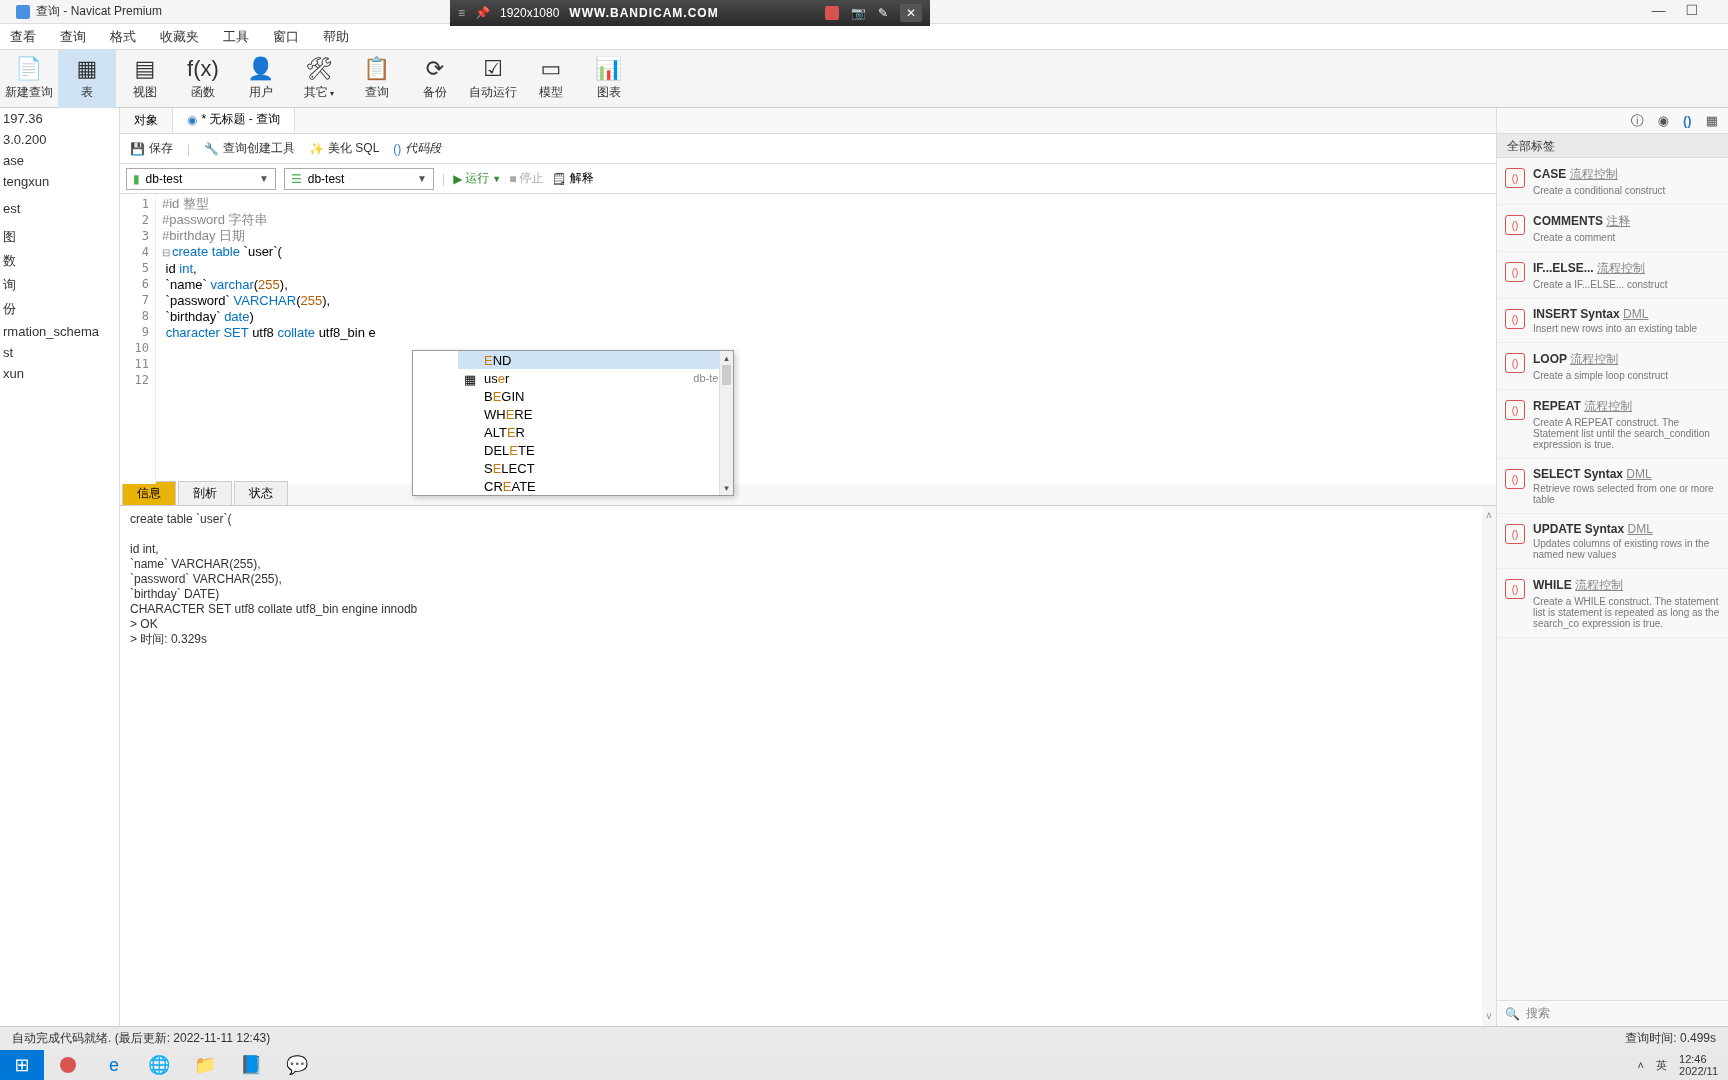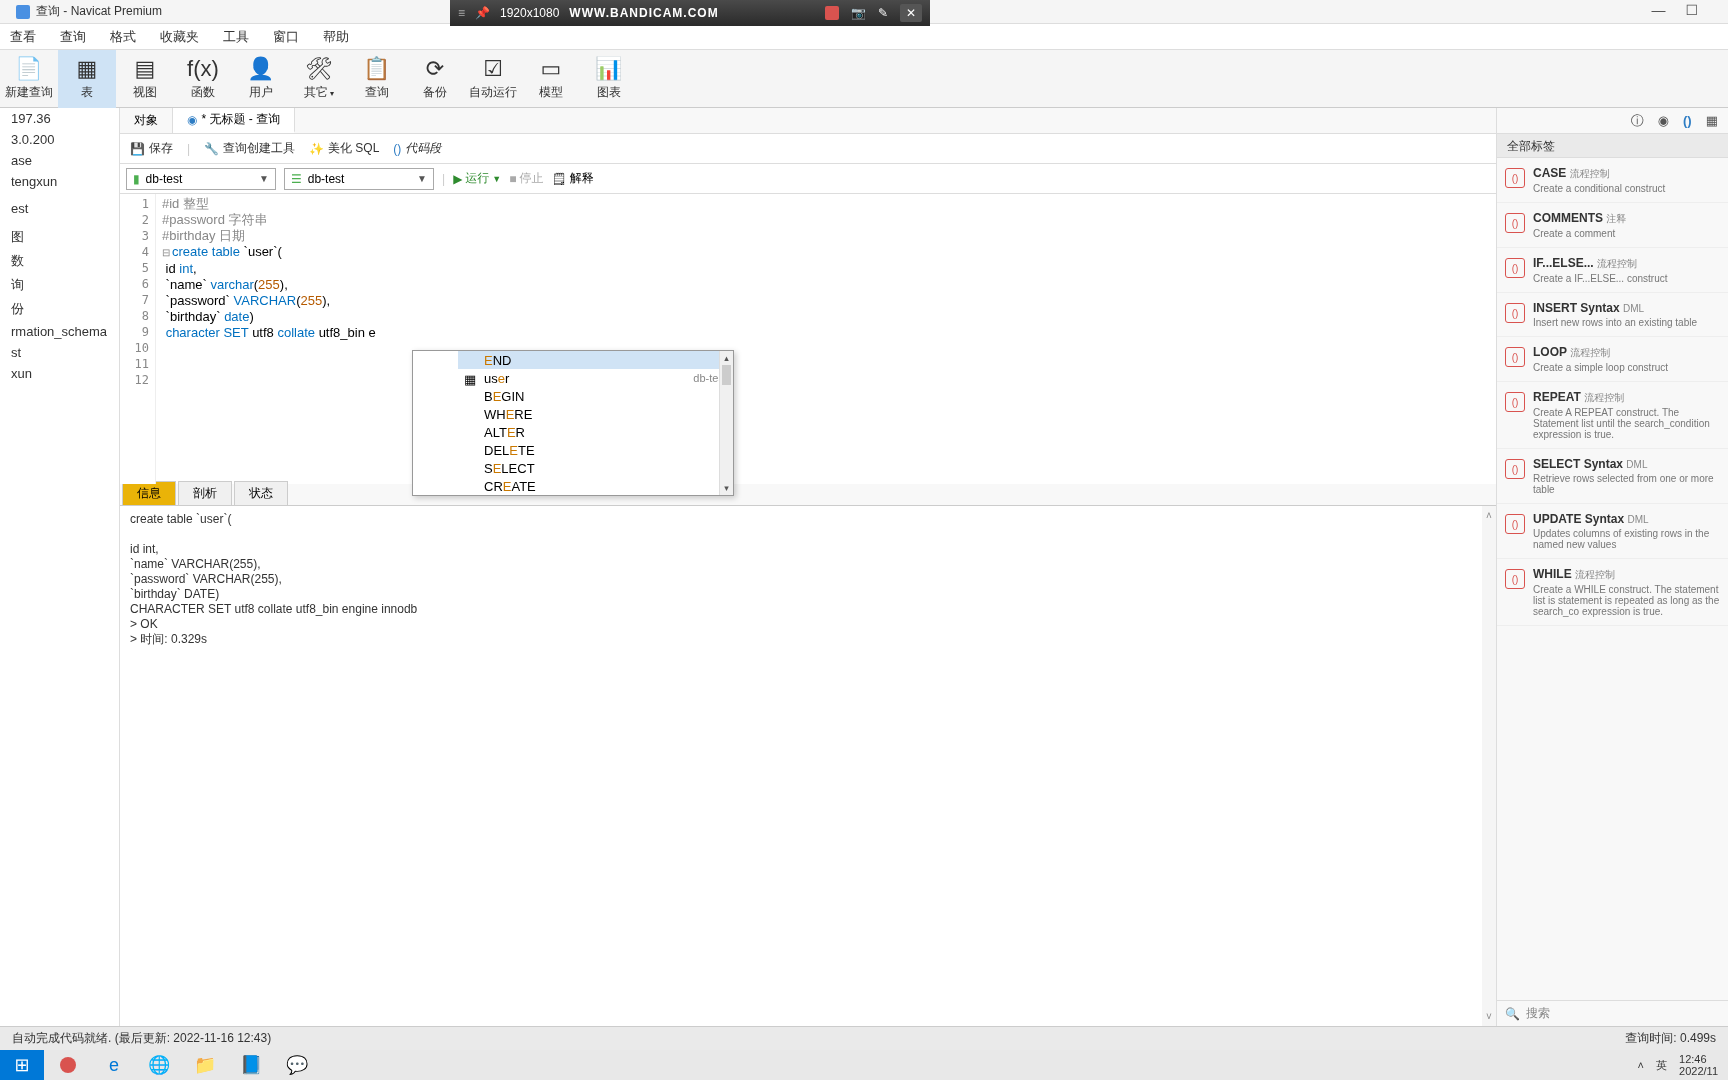--- a/index.html
+++ b/index.html
@@ -24,21 +24,21 @@
 
 .toolbar { height: 58px; background: #f5f5f5; display: flex; align-items: center; border-bottom: 1px solid #ccc; }
 .tb-item { display: flex; flex-direction: column; align-items: center; justify-content: center; width: 58px; height: 58px; font-size: 12px; color: #333; cursor: pointer; }
 .tb-item.active { background: #cfe3f5; }
 .tb-item .tb-ico { font-size: 22px; margin-bottom: 2px; }
 .tb-drop { font-size: 8px; margin-left: 2px; }
 
 .main { display: flex; height: calc(100% - 108px - 24px - 30px); }
 
 .sidebar { width: 120px; background: #fff; border-right: 1px solid #ddd; font-size: 13px; color: #333; }
-.sidebar div { padding: 3px 11px; white-space: nowrap; overflow: hidden; }
+.sidebar div { padding: 3px 3px; white-space: nowrap; overflow: hidden; }
 
 .center { flex: 1; display: flex; flex-direction: column; background: #fff; }
 
 .tabs { height: 26px; background: #f8f8f8; display: flex; align-items: center; border-bottom: 1px solid #ddd; font-size: 12px; }
 .tab { padding: 4px 14px; border-right: 1px solid #ddd; height: 100%; display: flex; align-items: center; gap: 4px; cursor: pointer; }
 .tab.active { background: #fff; border-bottom: 2px solid #fff; }
 
 .subtoolbar { height: 30px; display: flex; align-items: center; gap: 14px; padding: 0 10px; font-size: 12px; color: #333; border-bottom: 1px solid #ddd; }
 .subtoolbar .sb-item { display: flex; align-items: center; gap: 4px; cursor: pointer; }
 .sb-blue { color: #2e7dc4; }
@@ -80,21 +80,21 @@
 .out-scroll { position: absolute; right: 0; top: 0; width: 14px; height: 100%; display: flex; flex-direction: column; align-items: center; background: #f5f5f5; }
 
 .right-panel { width: 232px; background: #f8f8f8; border-left: 1px solid #ddd; display: flex; flex-direction: column; }
 .rp-ico-row { height: 26px; display: flex; justify-content: flex-end; align-items: center; gap: 14px; padding: 0 10px; font-size: 13px; color: #555; border-bottom: 1px solid #ddd; }
 .rp-header { height: 24px; background: #eaeaea; padding: 4px 10px; font-size: 12px; color: #333; border-bottom: 1px solid #ddd; }
 .rp-list { flex: 1; overflow: hidden; }
 .rp-item { display: flex; padding: 8px 8px; border-bottom: 1px solid #eee; gap: 8px; }
 .rp-item .rp-ico { width: 20px; height: 20px; border: 1px solid #d9534f; color: #d9534f; font-size: 10px; display: flex; align-items: center; justify-content: center; border-radius: 3px; flex-shrink: 0; margin-top: 2px; }
 .rp-item .rp-txt { font-size: 11px; color: #333; }
 .rp-item .rp-title { font-size: 12px; font-weight: bold; }
-.rp-item .rp-cat { font-size: 10px; color: #888; font-weight: normal; }
+.rp-item .rp-cat { font-size: 12px; color: #888; font-weight: normal; text-decoration: underline; }
 .rp-item .rp-desc { font-size: 10px; color: #777; margin-top: 2px; }
 .rp-search { height: 26px; border-top: 1px solid #ddd; display: flex; align-items: center; padding: 0 8px; font-size: 12px; color: #888; gap: 6px; }
 
 .status-bar { position: absolute; bottom: 30px; left: 0; right: 0; height: 24px; background: #eaeaea; border-top: 1px solid #ccc; display: flex; align-items: center; justify-content: space-between; padding: 0 12px; font-size: 12px; color: #333; }
 
 .taskbar { position: absolute; bottom: 0; left: 0; right: 0; height: 30px; background: #e8e8e8; display: flex; align-items: center; }
 .tb-left { display: flex; align-items: center; gap: 2px; }
 .tb-app { width: 44px; height: 30px; display: flex; align-items: center; justify-content: center; font-size: 18px; cursor: pointer; }
 .tb-right { margin-left: auto; display: flex; align-items: center; gap: 12px; padding-right: 10px; font-size: 11px; color: #333; }
 .tb-right .clock { text-align: left; line-height: 12px; }
@@ -413,21 +413,21 @@
         </div>
       </div>
     <div class="rp-search">
       <span>🔍</span>
       <span>搜索</span>
     </div>
   </div>
 </div>
 
 <div class="status-bar">
-  <span>自动完成代码就绪. (最后更新: 2022-11-16 12:43)</span>
+  <span>自动完成代码就绪. (最后更新: 2022-11-11 12:43)</span>
   <span>查询时间: 0.499s</span>
 </div>
 
 <div class="taskbar">
   <div class="tb-left">
     <div class="tb-app" style="background:#0078d7;color:#fff;">⊞</div>
     <div class="tb-app">
         <span style="width:16px;height:16px;background:#d9534f;border-radius:50%;display:inline-block;"></span>
       </div>
     <div class="tb-app" style="color:#0078d7;">e</div>

